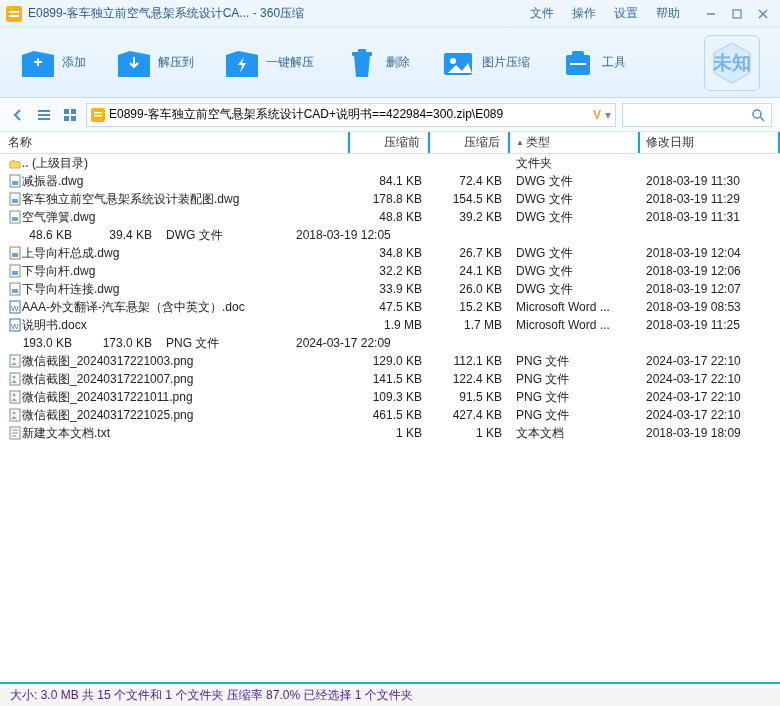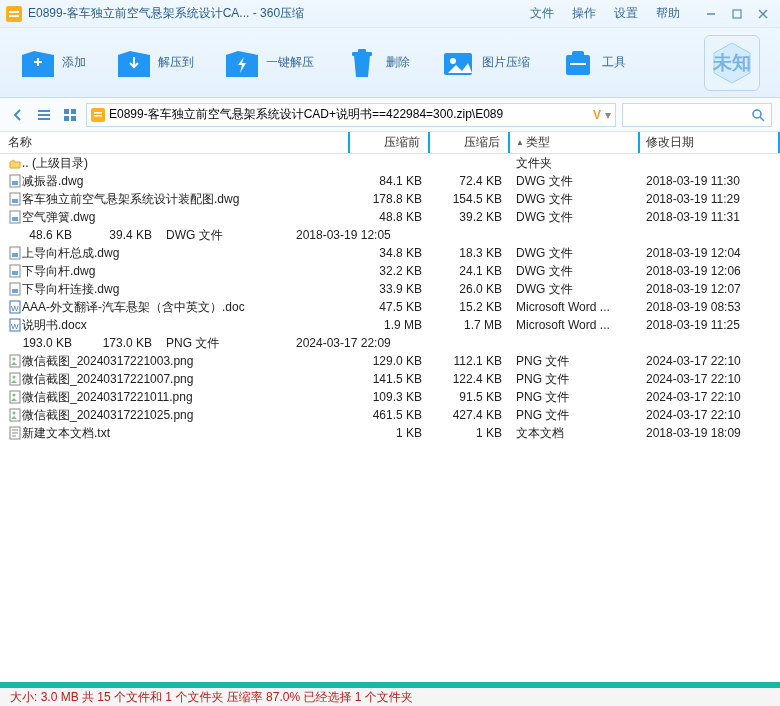--- a/index.html
+++ b/index.html
@@ -34,21 +34,21 @@
 .header-row > div { border-right:2px solid #0ea5e9; height:100%; display:flex; align-items:center; }
 .header-row .col-type::before { content:"▲"; font-size:8px; margin-right:2px; color:#666; }
 .header-row .col-before, .header-row .col-after { justify-content:flex-end; }
 
 .filelist { height:520px; overflow:auto; }
 .row { height:18px; display:flex; align-items:center; font-size:12px; color:#222; }
 .row .col-name { display:flex; align-items:center; }
 .row .fico { width:14px; height:14px; display:inline-flex; align-items:center; justify-content:center; }
 .row .col-before, .row .col-after { justify-content:flex-end; text-align:right; }
 
-.statusbar { position:absolute; bottom:0; left:0; right:0; height:24px; background:#f5f5f5; border-top:6px solid #14b8a6; display:flex; align-items:center; padding:4px 10px; color:#b91c1c; font-size:12px; }
+.statusbar { position:absolute; bottom:0; left:0; right:0; height:24px; background:#f5f5f5; border-top:2px solid #14b8a6; display:flex; align-items:center; padding:4px 10px; color:#4c1d95; font-size:12px; }
 
 svg { display:block; }
 </style>
 </head>
 <body>
 
 <div class="titlebar">
   <span class="app-icon">
     <svg width="16" height="16">
         <rect width="16" height="16" rx="2" fill="#ffb020"></rect>
@@ -272,21 +272,21 @@
       <div class="col-name">
         <span class="fico">
           <svg width="14" height="14">
             <rect x="2" y="1" width="10" height="12" fill="#fff" stroke="#888"></rect>
             <rect x="4" y="7" width="6" height="4" fill="#6aa7e0"></rect>
           </svg>
         </span>
         <span>上导向杆总成.dwg</span>
       </div>
       <div class="col-before">34.8 KB</div>
-      <div class="col-after">18.3 KB</div>
+      <div class="col-after">26.7 KB</div>
       <div class="col-type">DWG 文件</div>
       <div class="col-date">2018-03-19 12:04</div>
     </div>
     <div class="row">
       <div class="col-name">
         <span class="fico">
           <svg width="14" height="14">
             <rect x="2" y="1" width="10" height="12" fill="#fff" stroke="#888"></rect>
             <rect x="4" y="7" width="6" height="4" fill="#6aa7e0"></rect>
           </svg>

